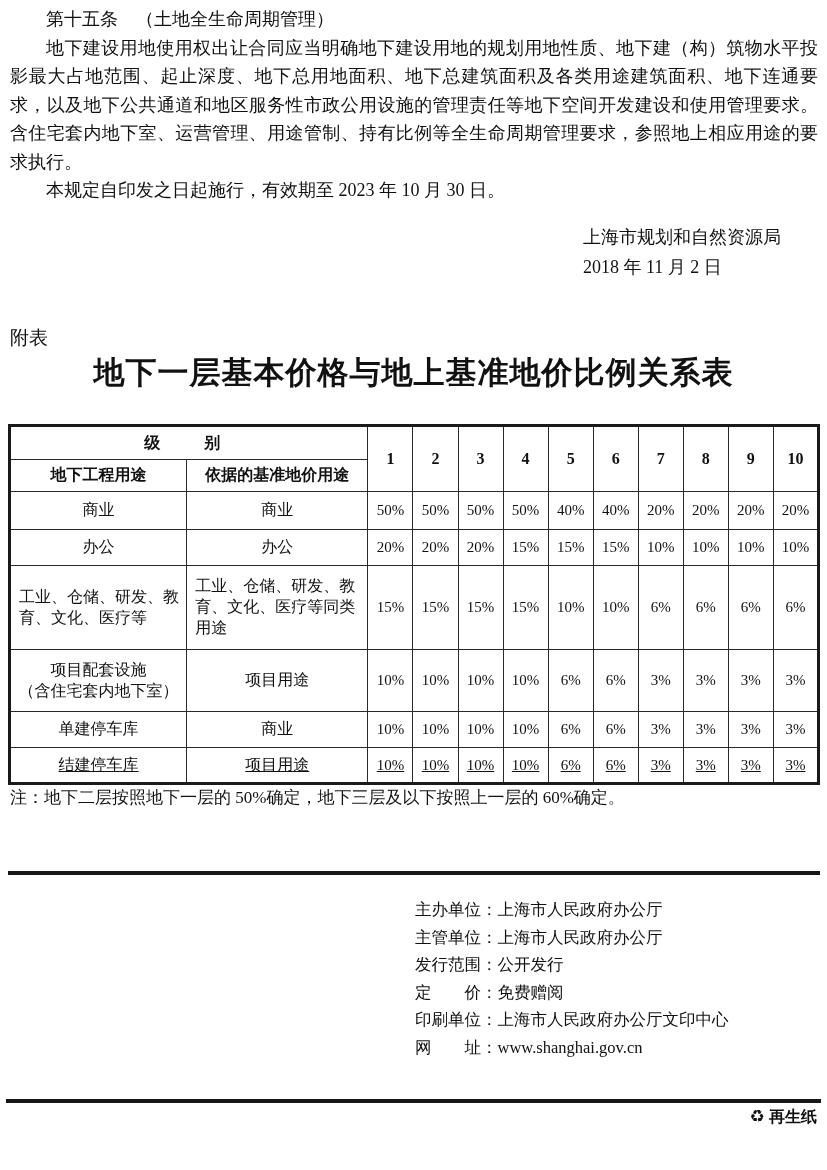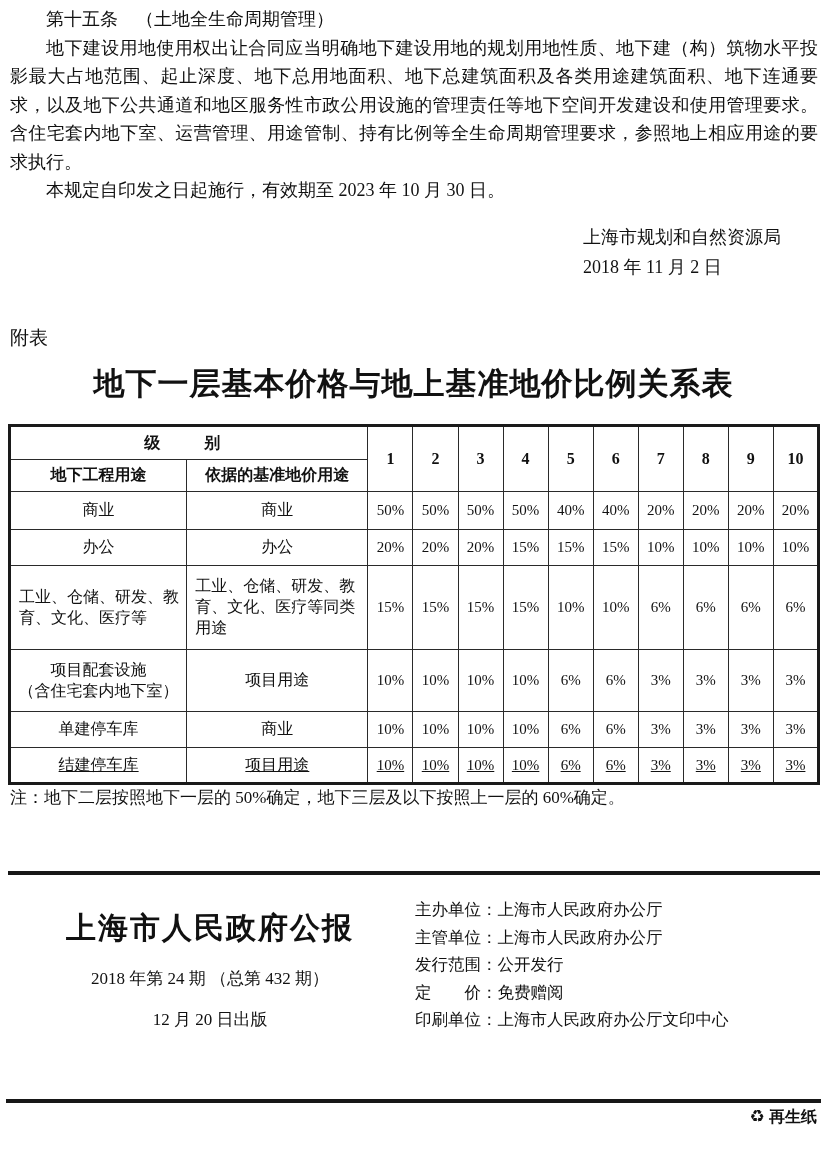--- a/index.html
+++ b/index.html
@@ -27,21 +27,20 @@
   }
   
   .appendix-label {
     position:absolute; top:308px; left:10px;
     font-size:19px; font-weight:normal;margin-top:17px;
   }
   .table-title {
     position:absolute; top:352px; left:0; right:0;
     text-align:center; font-size:31px; font-weight:bold;
     letter-spacing:1px;
-    margin-top:11px;
   }
   
   .ratio-table-wrap { position:absolute; top:424px; left:8px; right:7px; }
   table.ratio {
     width:100%; border-collapse:collapse;
     border:3px solid #1a1a1a;
     font-size:16px;
   }
   table.ratio th, table.ratio td {
     border:1px solid #2a2a2a;
@@ -227,32 +226,28 @@
             <td class="pct">3%</td>
           </tr>
         </tbody>
     </table>
   </div>
 
   <div class="table-note">注：地下二层按照地下一层的 50%确定，地下三层及以下按照上一层的 60%确定。</div>
 
   <div class="rule-1"></div>
 
-  <div class="footer-left">
-    <div class="gazette-title">上海市人民政府公报</div>
-    <div class="issue-line">2018 年第 24 期 （总第 432 期）</div>
-    <div class="publish-line">12 月 20 日出版</div>
-  </div>
 
   <div class="footer-right" id="footer-info">
       <div>主办单位：上海市人民政府办公厅</div>
       <div>主管单位：上海市人民政府办公厅</div>
       <div>发行范围：公开发行</div>
       <div>定　　价：免费赠阅</div>
       <div>印刷单位：上海市人民政府办公厅文印中心</div>
+      <div>网　　址：www.shanghai.gov.cn</div>
     </div>
 
   <div class="rule-2"></div>
 
   <div class="recycle">
     <span class="glyph">♻</span><span>再生纸</span>
   </div>
 
 </div>
 

